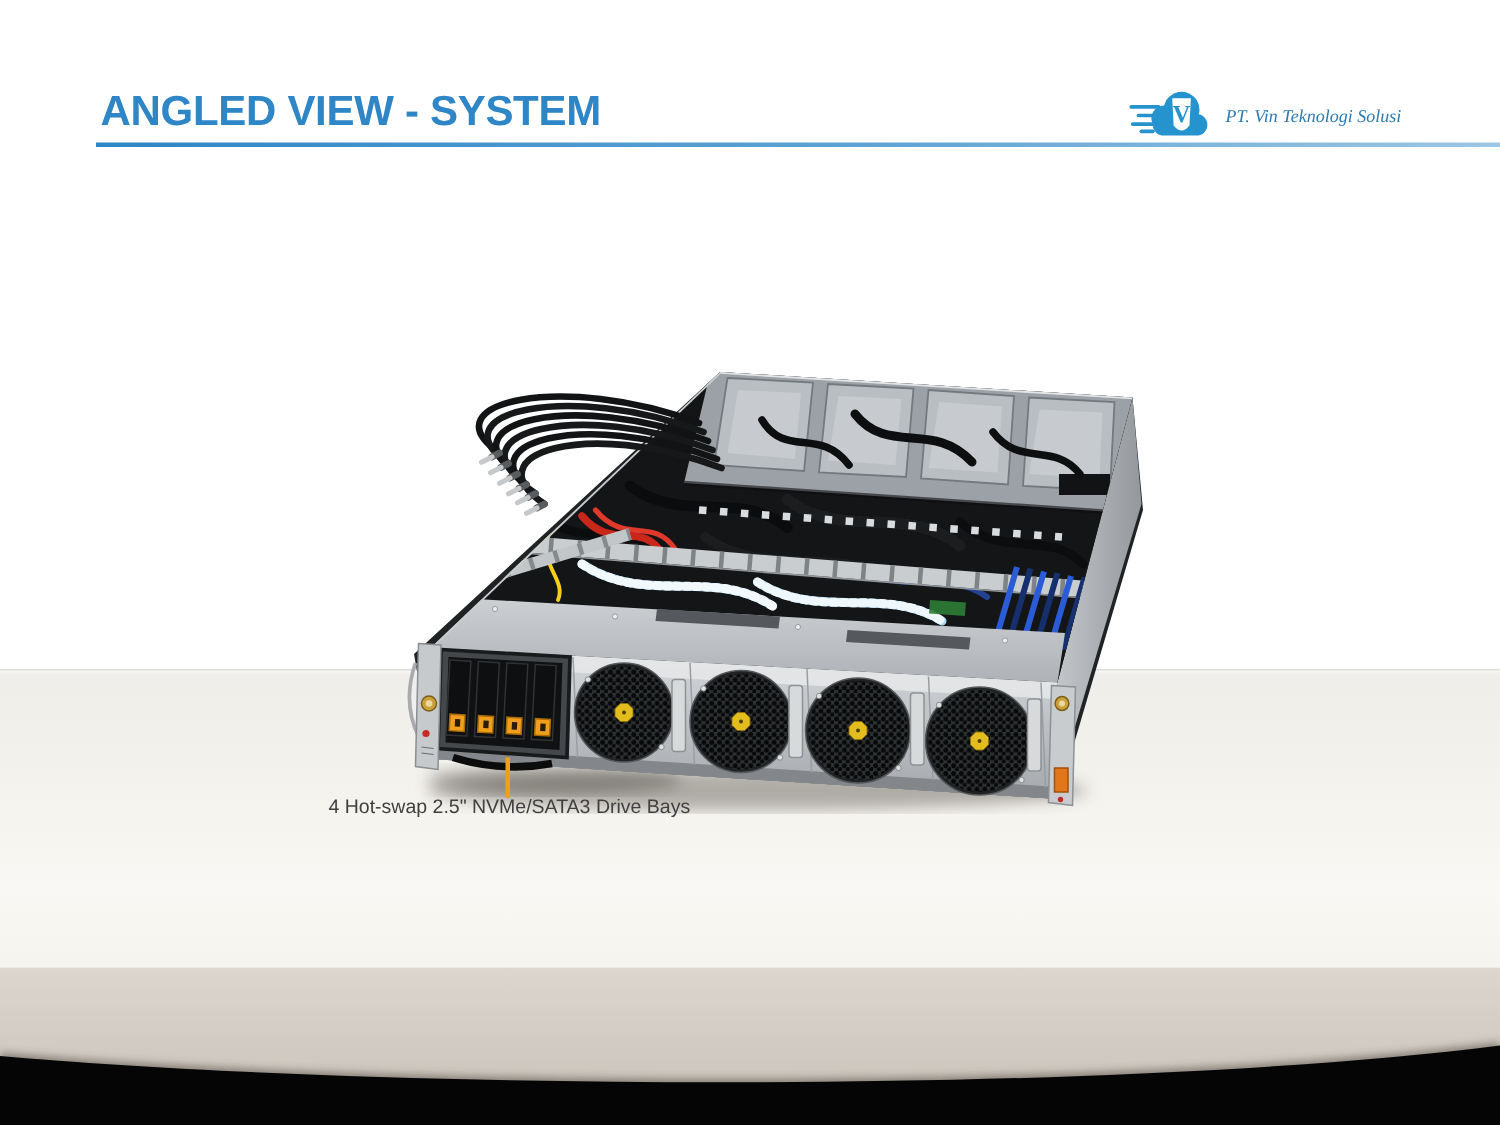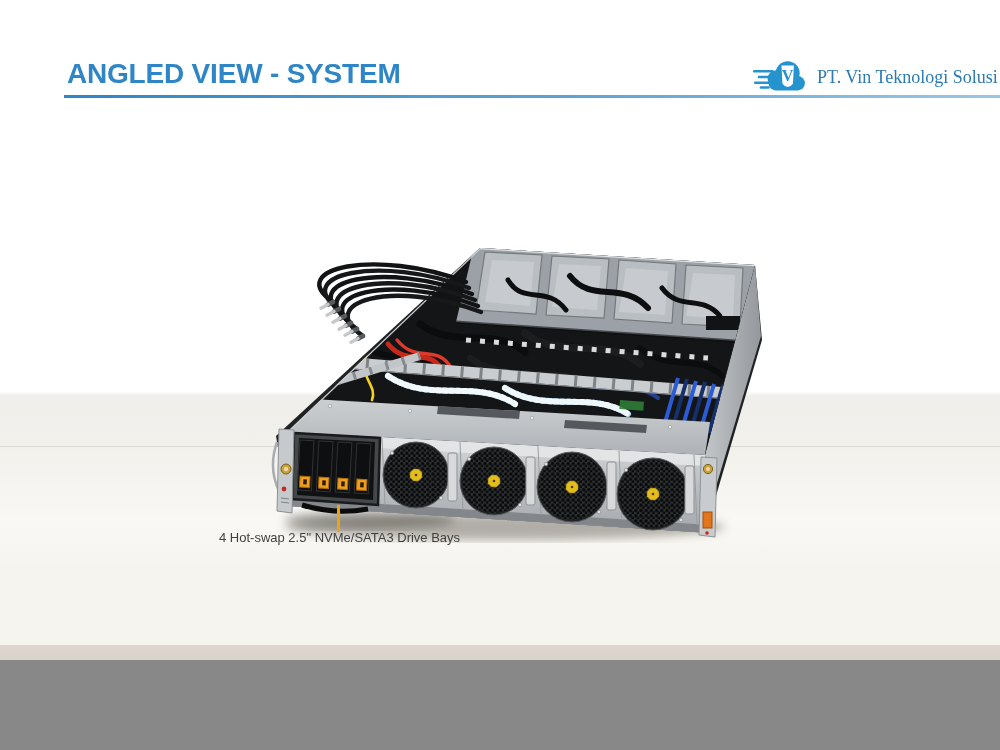--- a/index.html
+++ b/index.html
@@ -1,30 +1,30 @@
 <!DOCTYPE html>
 <html><head>
 <meta charset="utf-8">
 <style>
   html,body{margin:0;padding:0;background:#888;}
   #slide{
-    position:relative;width:1000px;height:660px;overflow:hidden;
+    position:relative;width:1000px;height:750px;overflow:hidden;
     font-family:"Liberation Sans",sans-serif;
     background:linear-gradient(180deg,#ffffff 0%,#ffffff 59.3%,#f0eeea 60%,#f3f1ec 68%,#faf8f4 79%,#f6f4ef 86%,#f6f4ef 100%);
   }
   .floor-edge{position:absolute;left:0;top:446px;width:100%;height:1px;background:rgba(175,170,160,.35);}
   
   .title{
     position:absolute;left:67px;top:58px;margin:0;
     font-size:28px;font-weight:bold;letter-spacing:-.2px;color:#2E86C6;white-space:nowrap;
   }
   .title-rule{position:absolute;left:64px;top:95px;width:936px;height:3px;
     background:linear-gradient(90deg,#2E86C6 0%,#5EA3D4 55%,#9CC7E4 100%);}
   .logo{position:absolute;left:752px;top:52px;height:50px;display:flex;align-items:center;gap:7px;}
-  .logo-text{font-family:"Liberation Serif",serif;font-size:18px;color:#2C7BB5;white-space:nowrap;}
+  .logo-text{font-family:"Liberation Serif",serif;font-size:12px;color:#2C7BB5;white-space:nowrap;font-style:italic;}
   
   .server-wrap{position:absolute;left:270px;top:228px;width:500px;height:320px;}
   .callout-line{position:absolute;left:337px;top:505px;width:3px;height:27px;background:#ECA312;}
   .caption{position:absolute;left:219px;top:530px;font-size:13px;color:#3F3F3F;white-space:nowrap;}
   .floor-svg{position:absolute;left:0;top:645px;width:1000px;height:105px;display:block;}
 </style>
 </head>
 <body>
 
 <div id="slide">

